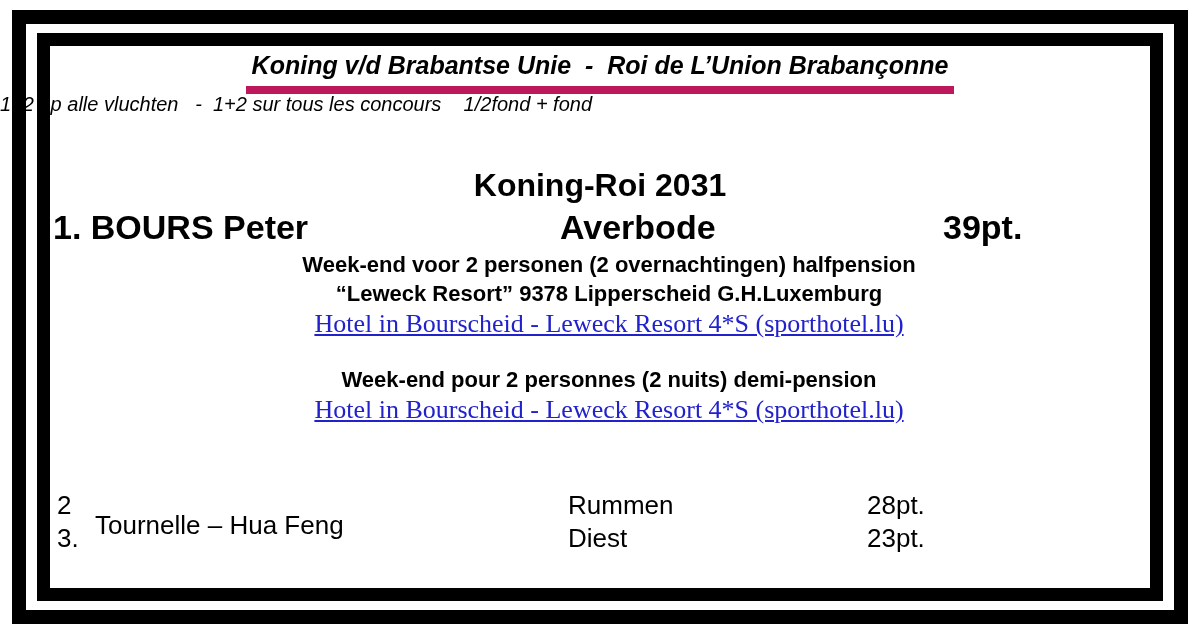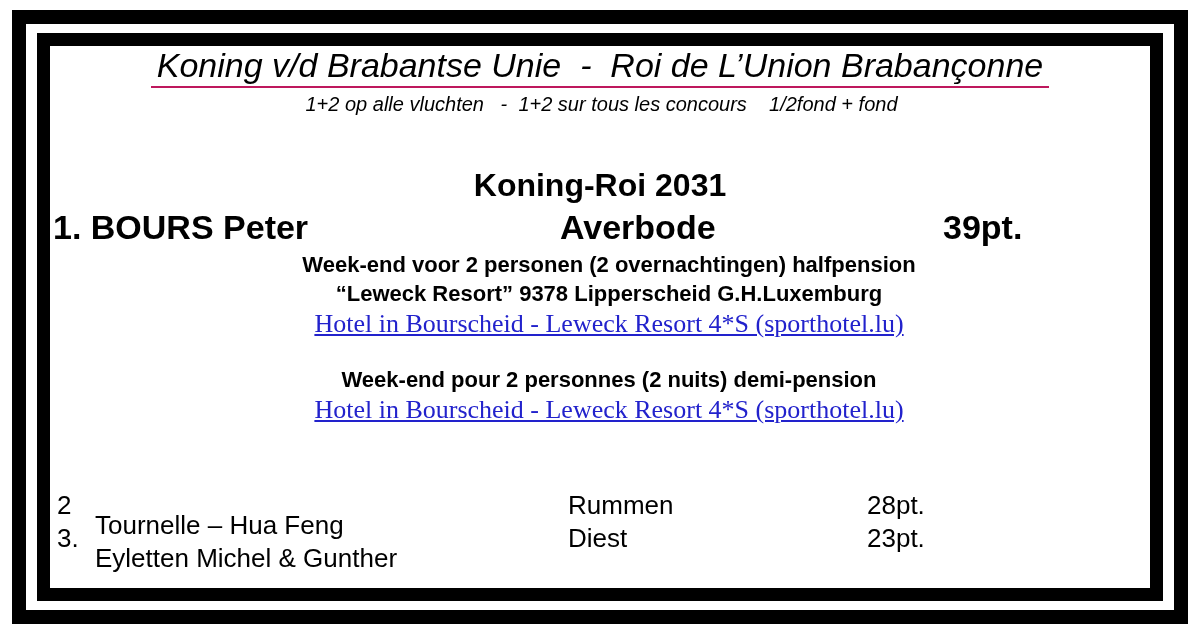--- a/index.html
+++ b/index.html
@@ -27,28 +27,28 @@
   }
 
   
   .title-wrap {
     position: absolute; top: 46px; left: 0; width: 1200px;
     text-align: center;
   }
   .title {
     display: inline-block;
     font-style: italic;
-    font-size: 34px; line-height: 38px;
-    border-bottom: 2px solid #be185d;
+    font-size: 25px; line-height: 38px;
+    border-bottom: 8px solid #be185d;
     padding: 0 6px 2px 6px;
     white-space: pre;
+    font-weight: bold;
   }
   .subtitle {
-    position: absolute; top: 92px; left: 16px; width: 1171px;
-    text-align: center;
+    position: absolute; top: 92px; left: 0; width: 1171px;
     font-style: italic;
     font-size: 20px; line-height: 24px;
     white-space: pre;
   }
 
   
   .heading {
     position: absolute; top: 166px; left: 0; width: 1200px;
     text-align: center;
     font-weight: bold;
@@ -132,16 +132,15 @@
 
 <div class="rrow rrow-2">
   <span class="rank">2</span>
   <span class="name">Tournelle – Hua Feng</span>
   <span class="loc">Rummen</span>
   <span class="pts">28pt.</span>
 </div>
 
 <div class="rrow rrow-3">
   <span class="rank">3.</span>
-  <span class="name">Eyletten Michel &amp; Gunther</span>
   <span class="loc">Diest</span>
   <span class="pts">23pt.</span>
 </div>
 
 </body></html>

